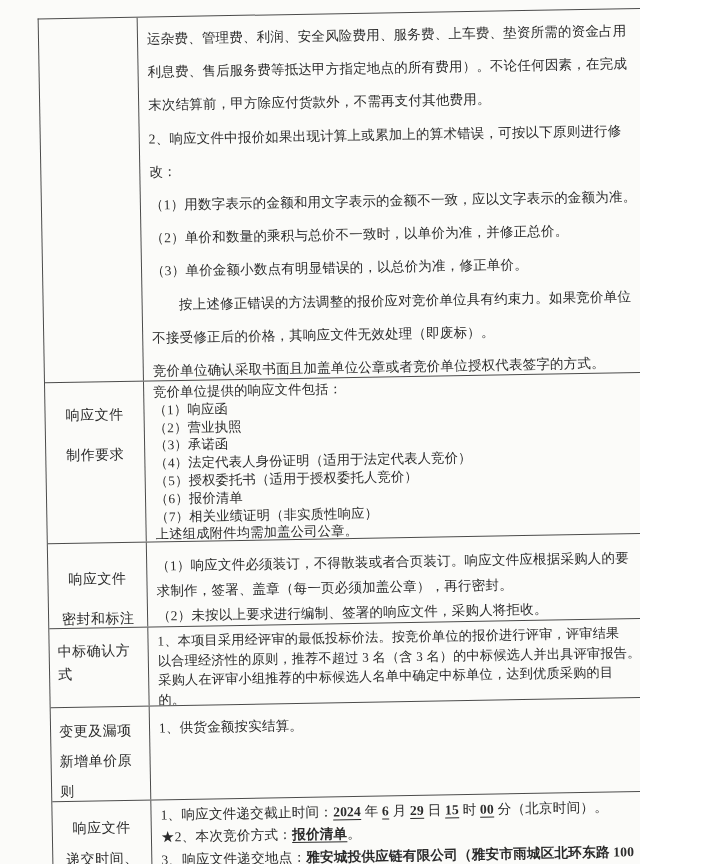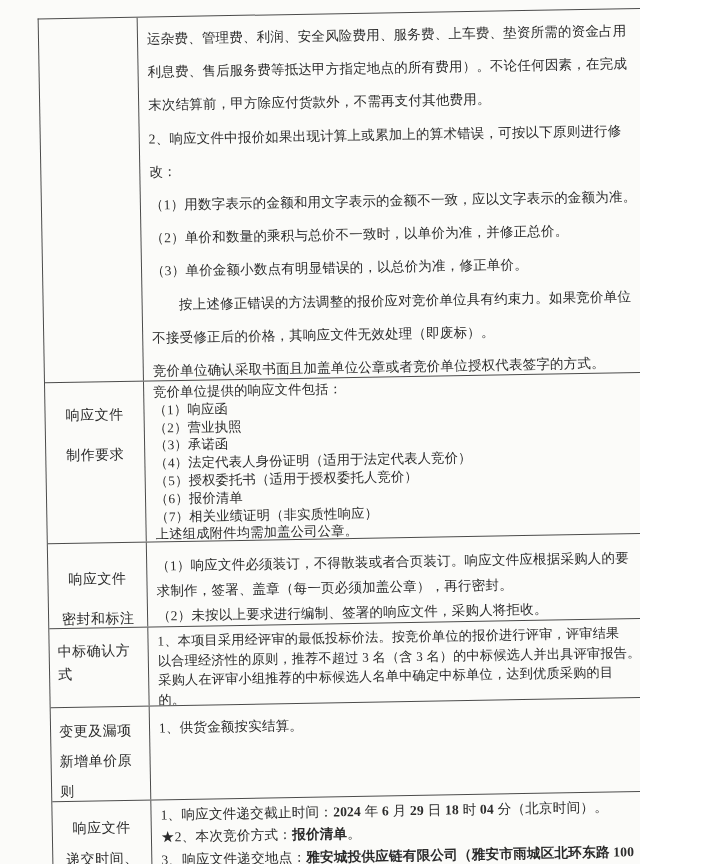--- a/index.html
+++ b/index.html
@@ -32,21 +32,21 @@
     text-align:center;
     overflow:hidden;
   }
   .cnt{
     flex:1;box-sizing:border-box;
     padding-left:9px;padding-right:5px;
     font-size:13.5px;letter-spacing:.2px;
     overflow:hidden;
   }
   .line{white-space:nowrap;}
-  .u{text-underline-offset:3px;}
+  .u{text-decoration:underline;text-underline-offset:3px;}
   .b{font-weight:600;}
 
   .r1{height:364px;}
   .r1 .cnt{padding-top:5px;}
   .r1 .cnt .line{line-height:33.2px;}
 
   .r2{height:161px;}
   .r2 .lbl{padding-top:13px;}
   .r2 .lbl .line{line-height:40px;}
   .r2 .cnt{padding-top:2px;font-size:13.3px;}
@@ -152,20 +152,20 @@
           <div class="line">1、供货金额按实结算。</div>
         </div>
     </div>
 
     <div class="row r6">
       <div class="lbl">
           <div class="line">响应文件</div>
           <div class="line">递交时间、</div>
         </div>
       <div class="cnt">
-          <div class="line"><span class="">1、响应文件递交截止时间：</span><span class="u b">2024</span><span class=""> 年 </span><span class="u b">6</span><span class=""> 月 </span><span class="u b">29</span><span class=""> 日 </span><span class="u b">18</span><span class=""> 时 </span><span class="u b">04</span><span class=""> 分（北京时间）。</span></div>
+          <div class="line"><span class="">1、响应文件递交截止时间：</span><span class="u b">2024</span><span class=""> 年 </span><span class="u b">6</span><span class=""> 月 </span><span class="u b">29</span><span class=""> 日 </span><span class="u b">15</span><span class=""> 时 </span><span class="u b">00</span><span class=""> 分（北京时间）。</span></div>
           <div class="line"><span class="">★2、本次竞价方式：</span><span class="u b">报价清单</span><span class="">。</span></div>
           <div class="line"><span class="">3、响应文件递交地点：</span><span class="b">雅安城投供应链有限公司（雅安市雨城区北环东路 100</span></div>
         </div>
     </div>
 
   </div>
 </div>
 
 </body></html>

